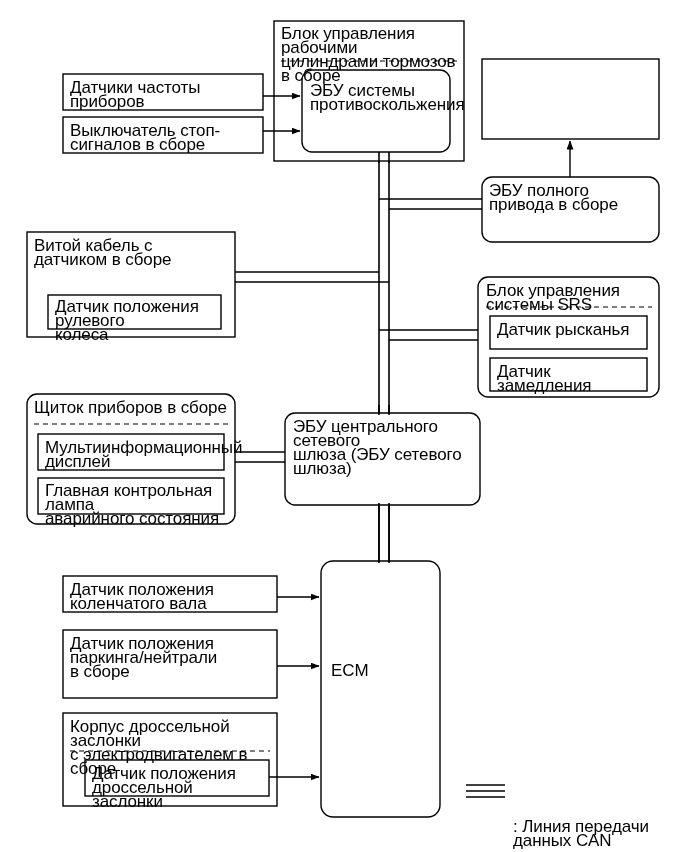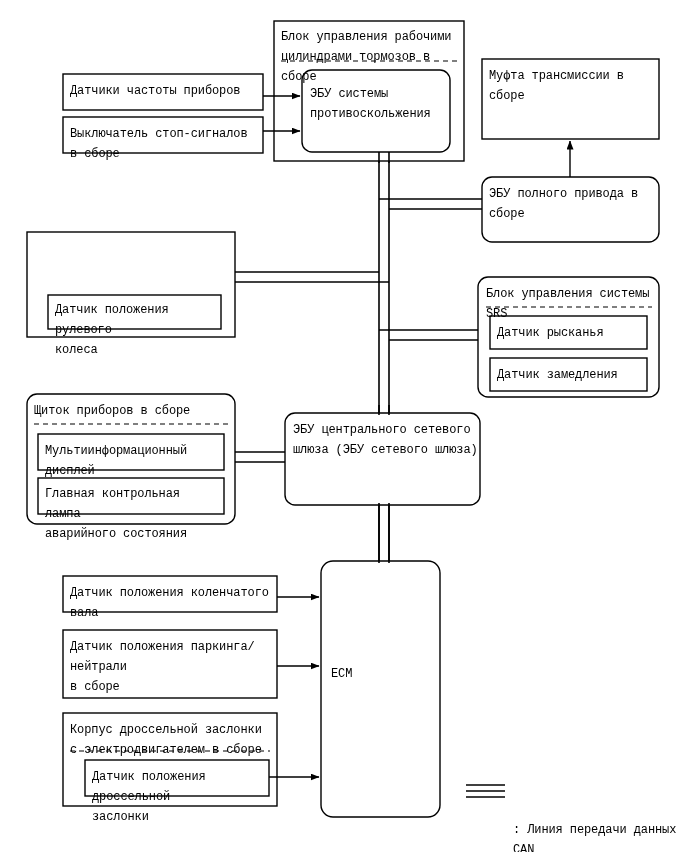--- a/index.html
+++ b/index.html
@@ -15,23 +15,23 @@
     font-family: "Liberation Sans", sans-serif;
     overflow: hidden;
   }
   #vec {
     position: absolute;
     left: 0; top: 0;
     width: 688px; height: 852px;
   }
   .lbl {
     position: absolute;
-    font-family: Liberation Mono, monospace;
-    font-size: 12px;
-    line-height: 20px;
+    font-family: Liberation Sans, sans-serif;
+    font-size: 17px;
+    line-height: 14px;
     color: #000000;
     white-space: pre-line;
     letter-spacing: -0.1px;
   }
 </style>
 </head>
 <body>
 
 <div id="canvas">
 
@@ -134,24 +134,24 @@
   <div class="lbl" style="left:281px; top:27px; width:180px;">Блок управления рабочими
 цилиндрами тормозов в сборе</div>
 
   <div class="lbl" style="left:310px; top:76px; width:136px;margin-top:8px;">ЭБУ системы
 противоскольжения</div>
 
   <div class="lbl" style="left:70px; top:81px; width:190px;">Датчики частоты приборов</div>
 
   <div class="lbl" style="left:70px; top:124px; width:190px;">Выключатель стоп-сигналов в сборе</div>
 
-  <div class="lbl" style="left:489px; top:66px; width:168px;">Муфта трансмиссии в сборе</div>
 
   <div class="lbl" style="left:489px; top:184px; width:168px;">ЭБУ полного привода в сборе</div>
 
+  <div class="lbl" style="left:34px; top:239px; width:196px;">Витой кабель с датчиком в сборе</div>
 
   <div class="lbl" style="left:55px; top:300px; width:164px;">Датчик положения рулевого
 колеса</div>
 
   <div class="lbl" style="left:486px; top:284px; width:170px;">Блок управления системы SRS</div>
 
   <div class="lbl" style="left:497px; top:323px; width:146px;">Датчик рысканья</div>
 
   <div class="lbl" style="left:497px; top:365px; width:146px;">Датчик замедления</div>
 

